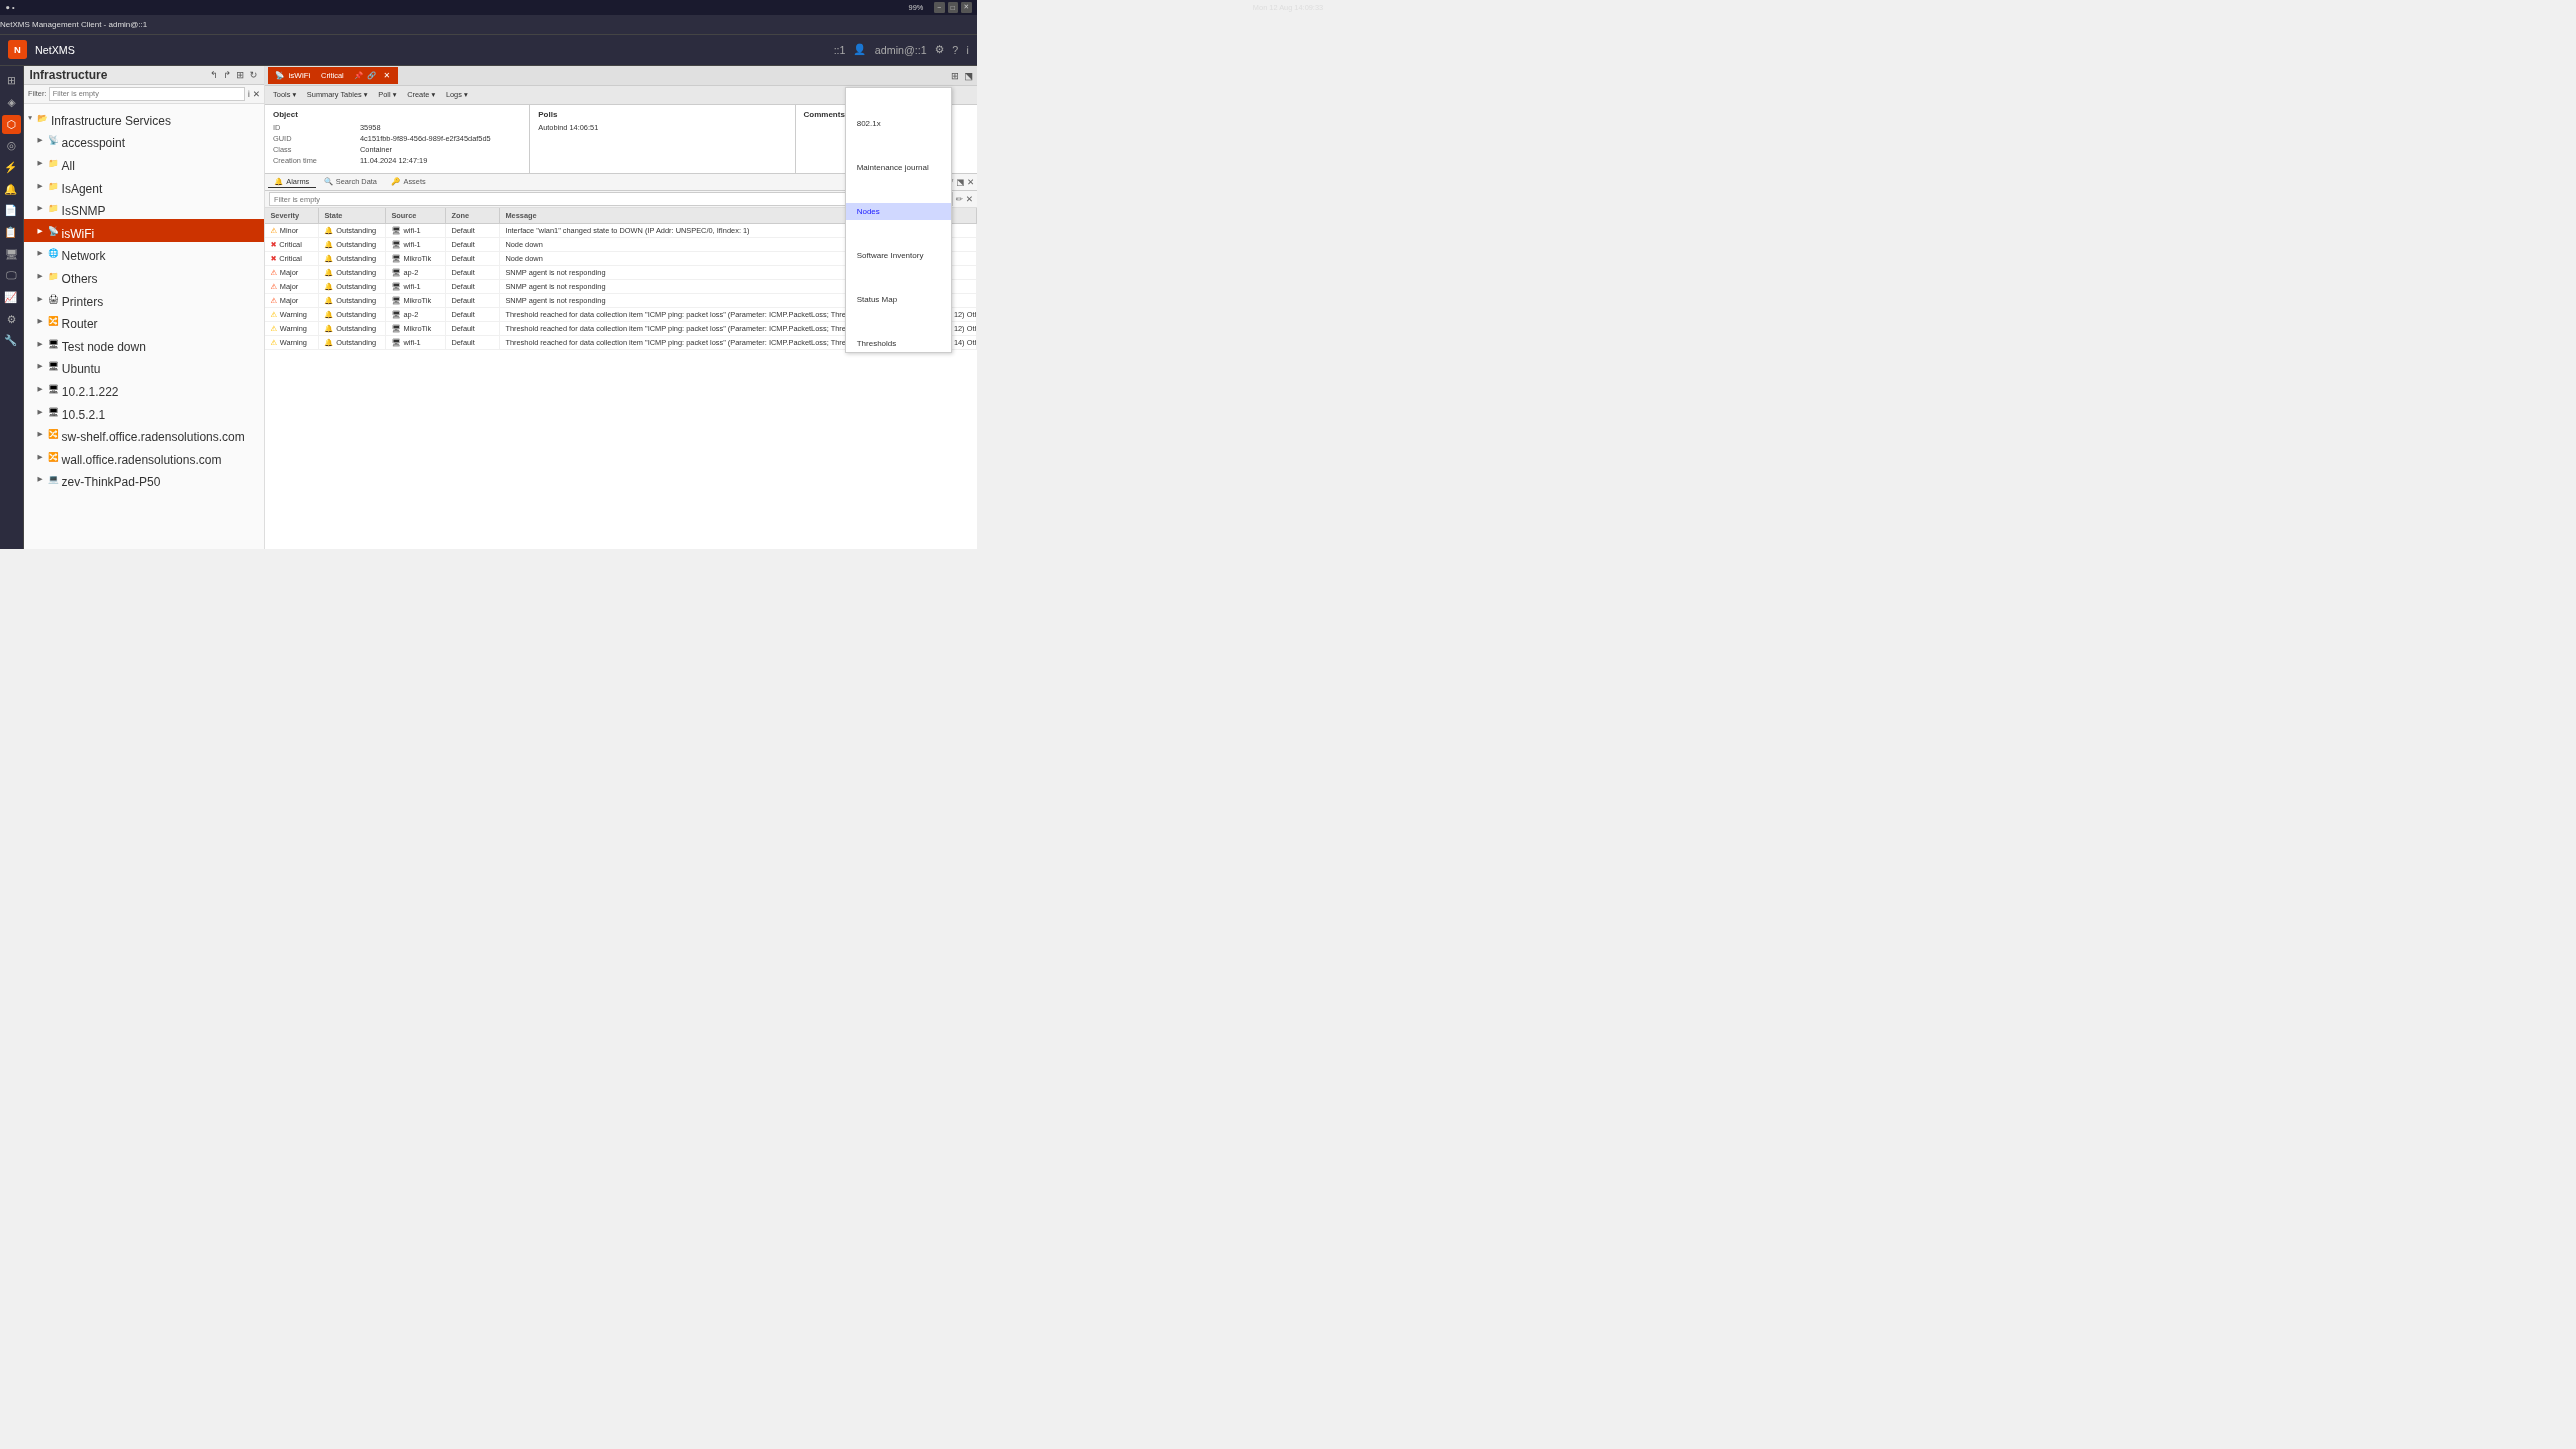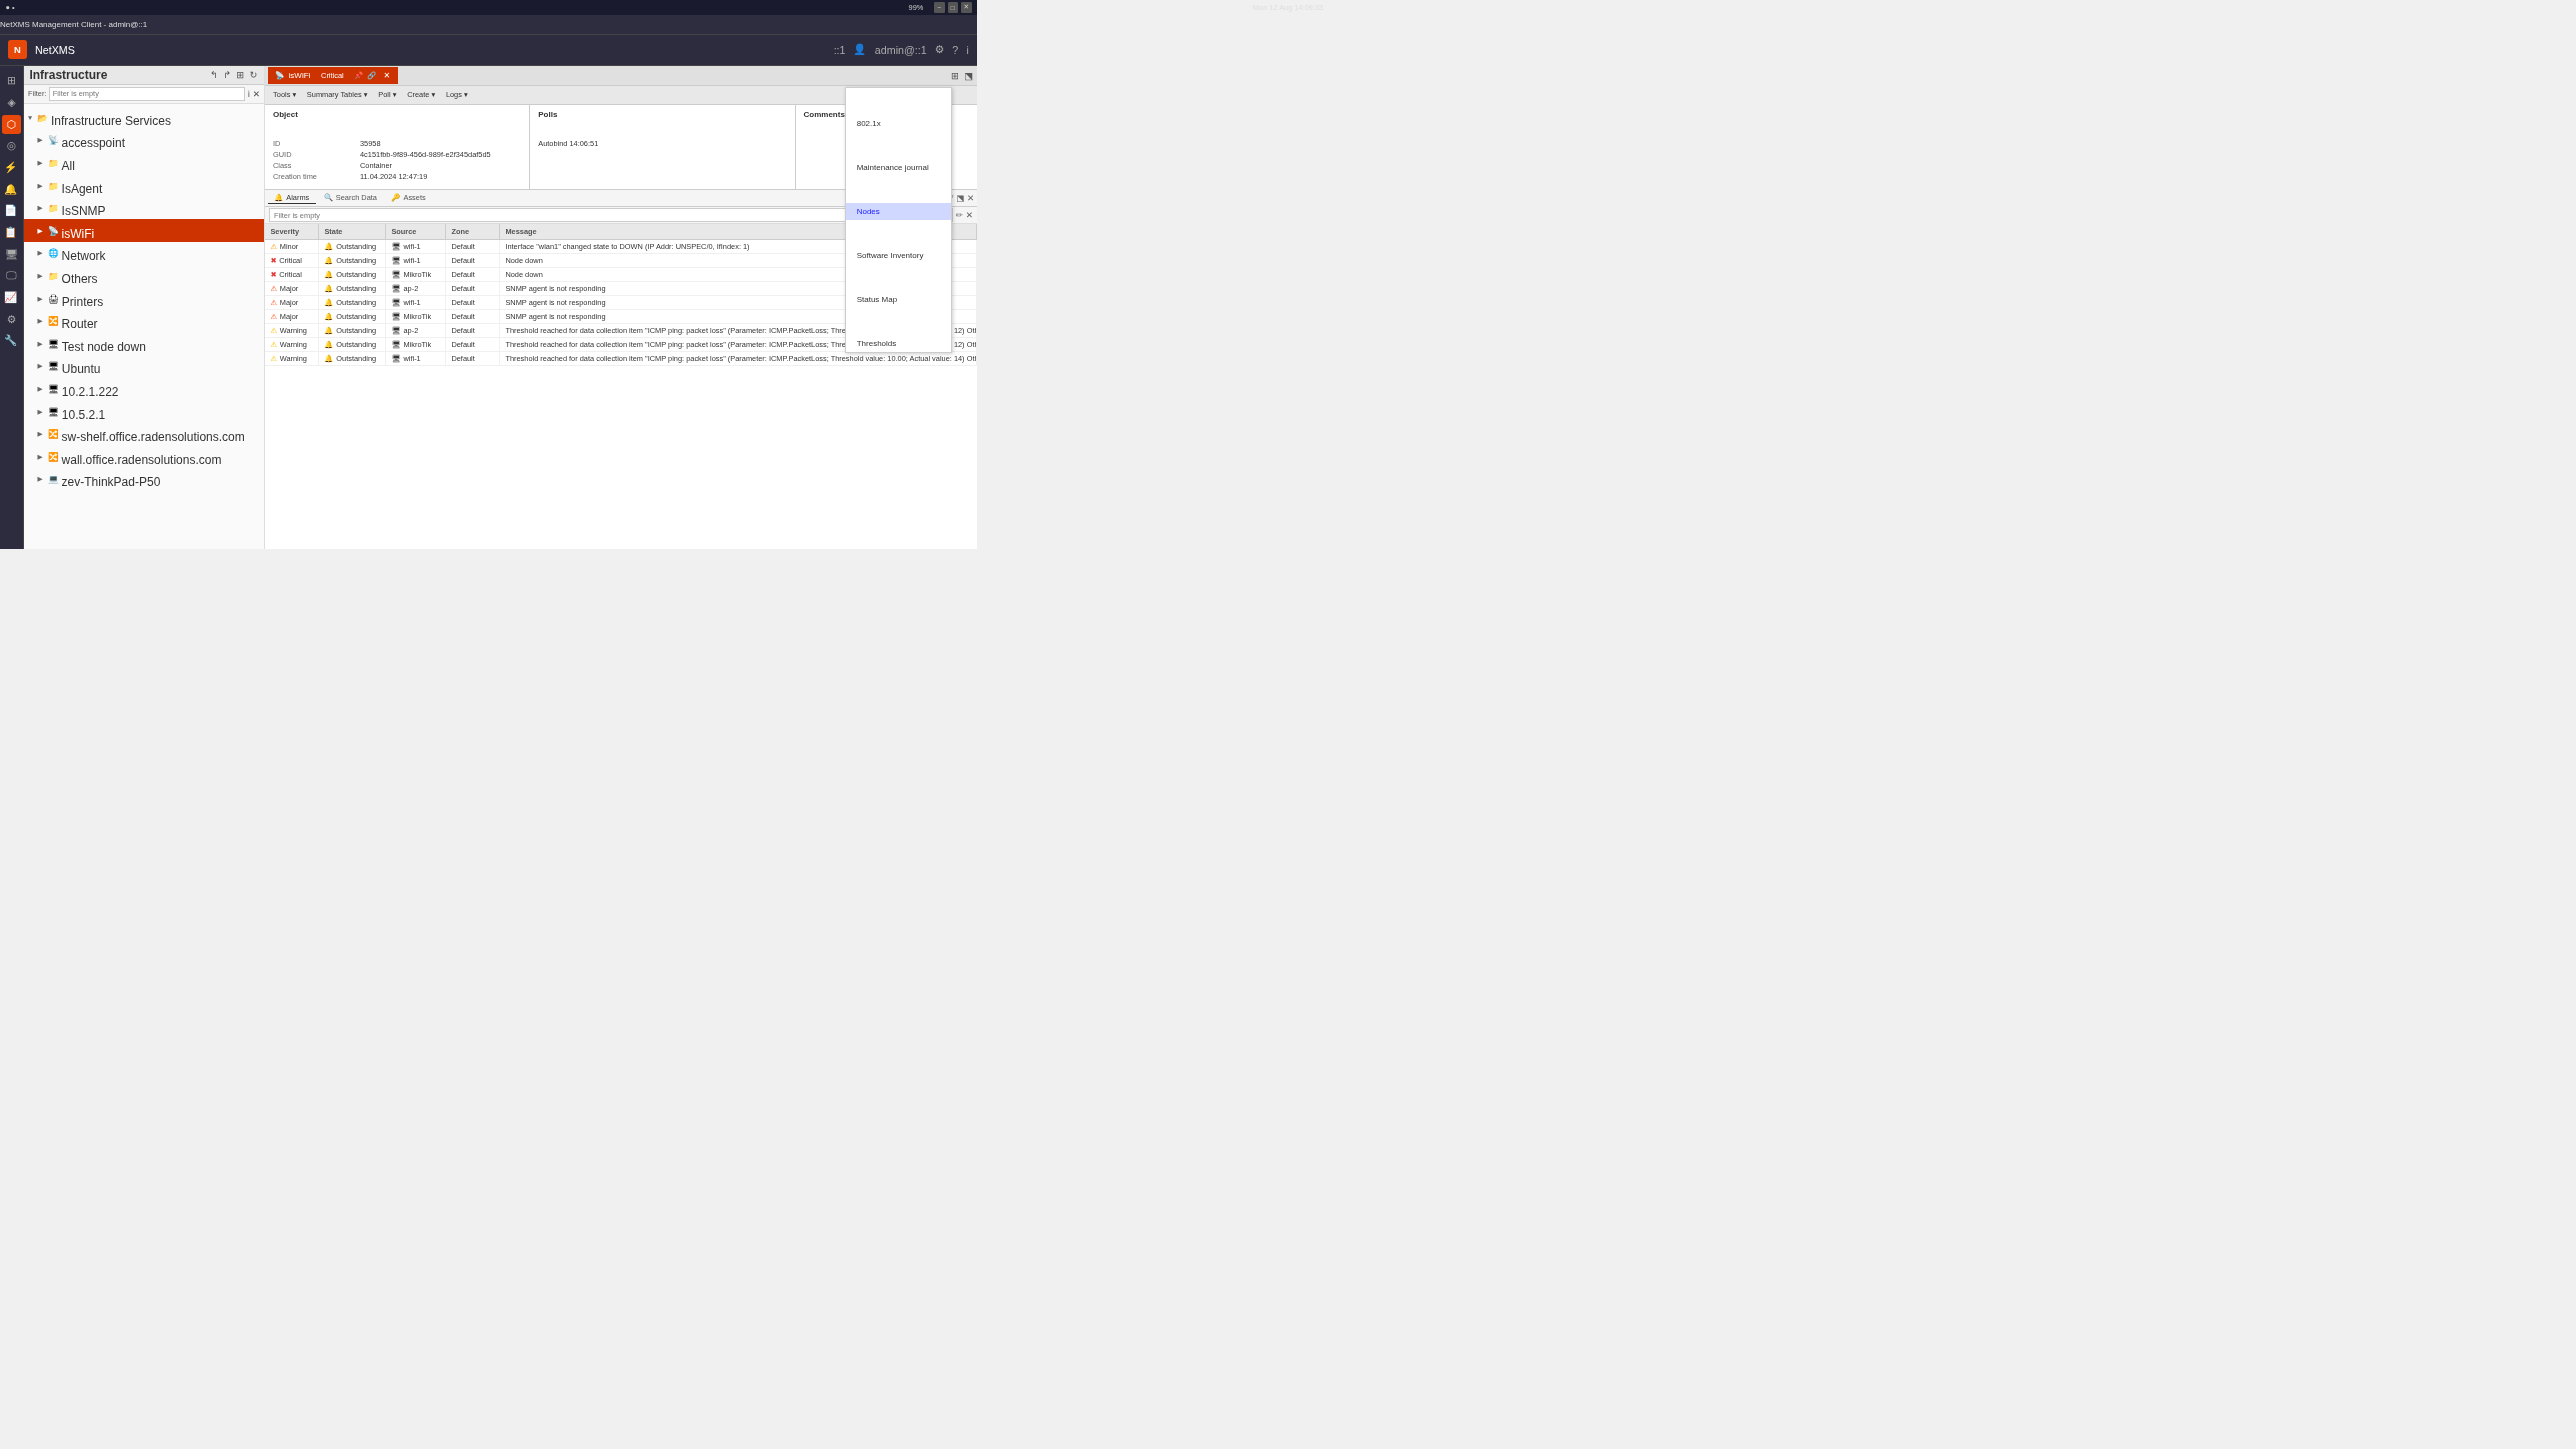--- a/index.html
+++ b/index.html
@@ -68,21 +68,21 @@
     .toolbar { display: flex; align-items: center; background: #e8e8e8; border-bottom: 0.7px solid #ccc; padding: 1.3px 5.4px; gap: 5.4px; height: 19px; }
     .toolbar-menu { font-size: 7.4px; color: #333; cursor: pointer; padding: 1.3px 2.7px; display: flex; align-items: center; gap: 1.3px; }
 
     
     .content-area { flex: 1; display: flex; flex-direction: column; overflow: hidden; }
 
     
     .info-panels { display: flex; border-bottom: 0.7px solid #ccc; background: white; }
     .info-panel { flex: 1; padding: 5.4px 8px; border-right: 0.7px solid #ccc; }
     .info-panel:last-child { border-right: none; }
-    .info-panel-title { font-size: 8px; font-weight: bold; color: #333; margin-bottom: 20px; }
+    .info-panel-title { font-size: 8px; font-weight: bold; color: #333; margin-bottom: 4px; }
     .info-row { display: flex; gap: 20px; margin-bottom: 2px; font-size: 7.4px; }
     .info-key { color: #666; min-width: 67px; }
     .info-val { color: #333; }
     .polls-content { font-size: 7.4px; color: #333; }
 
     
     .sub-tabs { display: flex; align-items: center; background: #f5f5f5; border-bottom: 0.7px solid #ccc; height: 17.4px; padding: 0 2.7px; gap: 1.3px; }
     .sub-tab { padding: 1.3px 6.7px; font-size: 7.4px; cursor: pointer; color: #555; display: flex; align-items: center; gap: 2.7px; }
     .sub-tab.active { color: #333; border-bottom: 1.3px solid #333; }
     .sub-tab-actions { margin-left: auto; display: flex; gap: 2.7px; }

